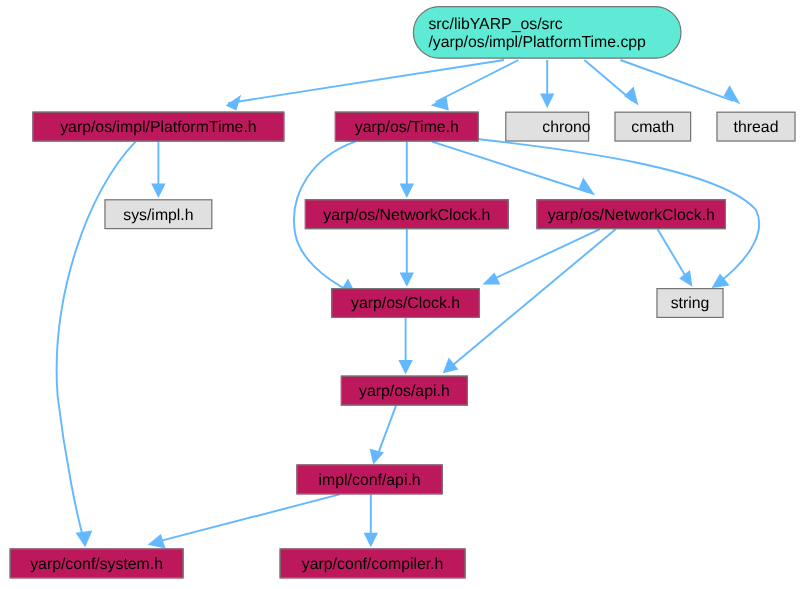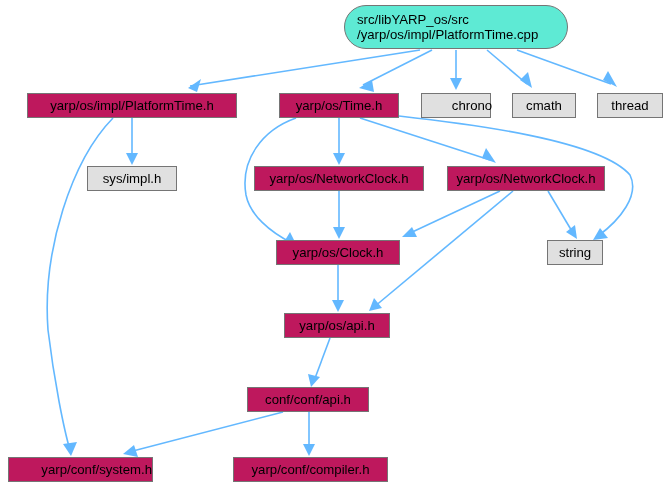--- a/index.html
+++ b/index.html
@@ -142,17 +142,17 @@
       <div class="node fill-white" style="left: 279px; top: 93px; width: 120px; height: 25px;"><span>yarp/os/Time.h</span></div>
       <div class="node fill-grey" style="left: 421px; top: 93px; width: 70px; height: 25px; padding-left: 32px;"><span>chrono</span></div>
       <div class="node fill-grey" style="left: 512px; top: 93px; width: 64px; height: 25px; text-align: right;"><span>cmath</span></div>
       <div class="node fill-grey" style="left: 597px; top: 93px; width: 66px; height: 25px;"><span>thread</span></div>
       <div class="node fill-grey" style="left: 87px; top: 166px; width: 90px; height: 25px;"><span>sys/impl.h</span></div>
       <div class="node fill-white" style="left: 254px; top: 166px; width: 170px; height: 25px;"><span>yarp/os/NetworkClock.h</span></div>
       <div class="node fill-white" style="left: 447px; top: 166px; width: 158px; height: 25px;"><span>yarp/os/NetworkClock.h</span></div>
       <div class="node fill-white" style="left: 276px; top: 240px; width: 124px; height: 25px;"><span>yarp/os/Clock.h</span></div>
       <div class="node fill-grey" style="left: 547px; top: 240px; width: 56px; height: 25px;"><span>string</span></div>
       <div class="node fill-white" style="left: 284px; top: 313px; width: 106px; height: 25px;"><span>yarp/os/api.h</span></div>
-      <div class="node fill-white" style="left: 247px; top: 387px; width: 122px; height: 25px;"><span>conf/conf/api.h</span></div>
-      <div class="node fill-white" style="left: 8px; top: 457px; width: 145px; height: 25px; justify-content: flex-end;"><span>yarp/conf/system.h</span></div>
+      <div class="node fill-white" style="left: 247px; top: 387px; width: 122px; height: 25px;"><span>impl/conf/api.h</span></div>
+      <div class="node fill-white" style="left: 8px; top: 457px; width: 145px; height: 25px;"><span>yarp/conf/system.h</span></div>
       <div class="node fill-white" style="left: 233px; top: 457px; width: 155px; height: 25px;"><span>yarp/conf/compiler.h</span></div>
     </div>
 </div>
 
 </body></html>

